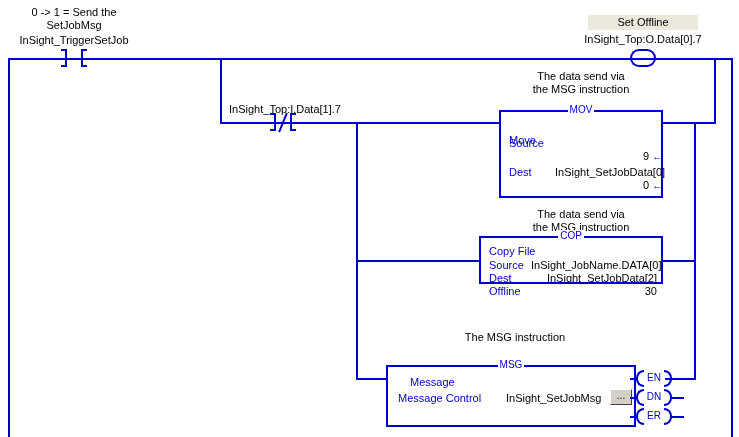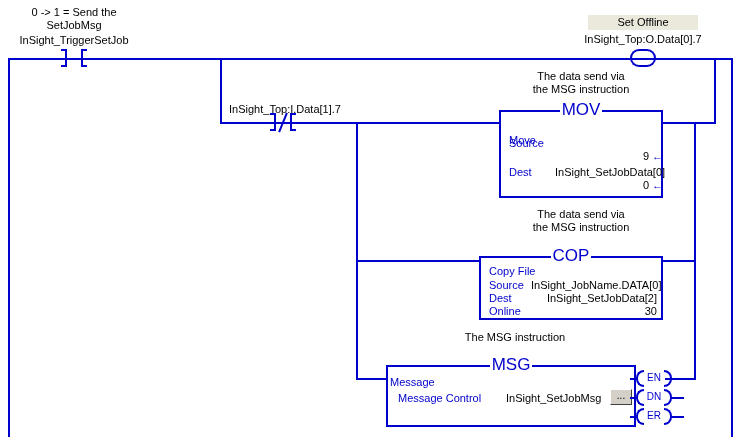--- a/index.html
+++ b/index.html
@@ -143,21 +143,21 @@
     border: 2px solid #0000cc;
     box-sizing: border-box;
     background: #ffffff;
   }
   .iblock-title {
     position: absolute;
     top: -8px;
     left: 0;
     width: 100%;
     text-align: center;
-    font-size: 17px;
+    font-size: 10px;
     color: #0000cc;
     line-height: 12px;
   }
   .iblock-title span {
     background: #ffffff;
     padding: 0 2px;
   }
   .brow {
     position: absolute;
     font-size: 11px;
@@ -252,35 +252,35 @@
     <div class="brow bnum" style="left:128px; top:38px; width:20px; text-align:right;">9</div>
     <div class="arrow-left" style="left:151px; top:38px;">←</div>
     <div class="brow bkey" style="left:8px; top:54px;">Dest</div>
     <div class="brow bval" style="left:54px; top:54px;">InSight_SetJobData[0]</div>
     <div class="brow bnum" style="left:128px; top:67px; width:20px; text-align:right;">0</div>
     <div class="arrow-left" style="left:151px; top:67px;">←</div>
   </div>
 
   <div class="label-txt label-center" style="left:500px; top:208px; width:162px;">The data send via</div>
   <div class="label-txt label-center" style="left:500px; top:221px; width:162px;">the MSG instruction</div>
-  <div class="iblock" style="left:479px; top:256px; width:184px; height:64px;">
+  <div class="iblock" style="left:479px; top:236px; width:184px; height:48px;">
     <div class="iblock-title"><span>COP</span></div>
     <div class="brow bkey" style="left:8px; top:7px;">Copy File</div>
     <div class="brow bkey" style="left:8px; top:21px;">Source</div>
     <div class="brow bval" style="left:50px; top:21px; width:126px; text-align:right;">InSight_JobName.DATA[0]</div>
     <div class="brow bkey" style="left:8px; top:34px;">Dest</div>
     <div class="brow bval" style="left:50px; top:34px; width:126px; text-align:right;">InSight_SetJobData[2]</div>
-    <div class="brow bkey" style="left:8px; top:47px;">Online</div>
+    <div class="brow bkey" style="left:8px; top:47px;">Offline</div>
     <div class="brow bval" style="left:50px; top:47px; width:126px; text-align:right;">30</div>
   </div>
 
   <div class="label-txt label-center" style="left:400px; top:331px; width:230px;">The MSG instruction</div>
   <div class="iblock" style="left:386px; top:365px; width:250px; height:62px;">
     <div class="iblock-title"><span>MSG</span></div>
-    <div class="brow bkey" style="left:2px; top:9px;text-align:center;">Message</div>
+    <div class="brow bkey" style="left:22px; top:9px;text-align:center;">Message</div>
     <div class="brow bkey" style="left:10px; top:25px;">Message Control</div>
     <div class="brow bval" style="left:118px; top:25px;">InSight_SetJobMsg</div>
     <div class="dotbtn" style="left:222px; top:22px;">...</div>
   </div>
 
   <div class="outcoil" style="left:636px; top:370px;">
     <div class="arcL"></div>
     <div class="arcR"></div>
     <div class="octxt">EN</div>
   </div>

